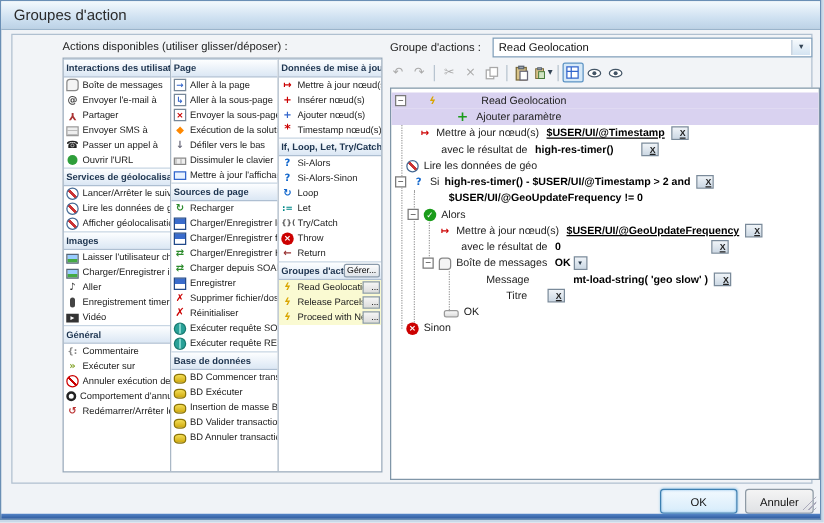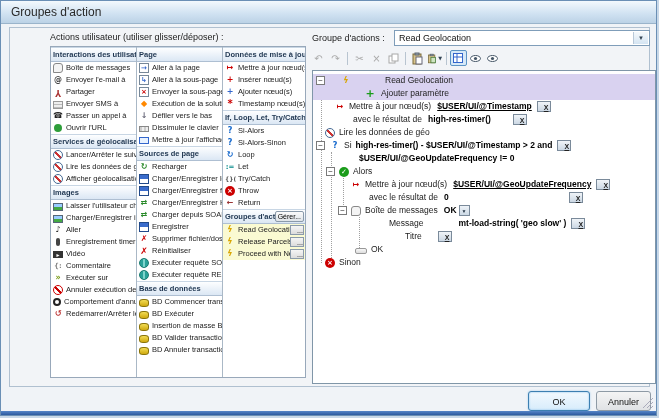--- a/index.html
+++ b/index.html
@@ -74,21 +74,21 @@
 </style>
 </head>
 <body>
 
 <div class="win">
   <div class="titlebar">
     <span class="title">Groupes d'action</span>
   </div>
 
   <div class="frame">
-    <div class="grouplabel">Actions utilisateur (utiliser glisser/déposer) :</div>
+    <div class="grouplabel">Actions disponibles (utiliser glisser/déposer) :</div>
     <div class="cols" id="cols">
         <div class="col">
           <div class="colhdr">
             <span class="hdrtext">Interactions des utilisateurs</span>
           </div>
           <div class="item">
             <span class="ic ic-bubble"></span>
             <span class="lbl">Boîte de messages</span>
           </div>
           <div class="item">
@@ -141,20 +141,23 @@
             <span class="ic " style="color: rgb(34, 34, 34); font-weight: bold;">♪</span>
             <span class="lbl">Aller</span>
           </div>
           <div class="item">
             <span class="ic ic-mic"></span>
             <span class="lbl">Enregistrement timer</span>
           </div>
           <div class="item">
             <span class="ic ic-video">▸</span>
             <span class="lbl">Vidéo</span>
+          </div>
+          <div class="colhdr">
+            <span class="hdrtext">Général</span>
           </div>
           <div class="item">
             <span class="ic " style="color: rgb(136, 136, 136); font-weight: bold; font-size: 7px;">{:</span>
             <span class="lbl">Commentaire</span>
           </div>
           <div class="item">
             <span class="ic " style="color: rgb(122, 156, 26); font-weight: bold;">»</span>
             <span class="lbl">Exécuter sur</span>
           </div>
           <div class="item">

